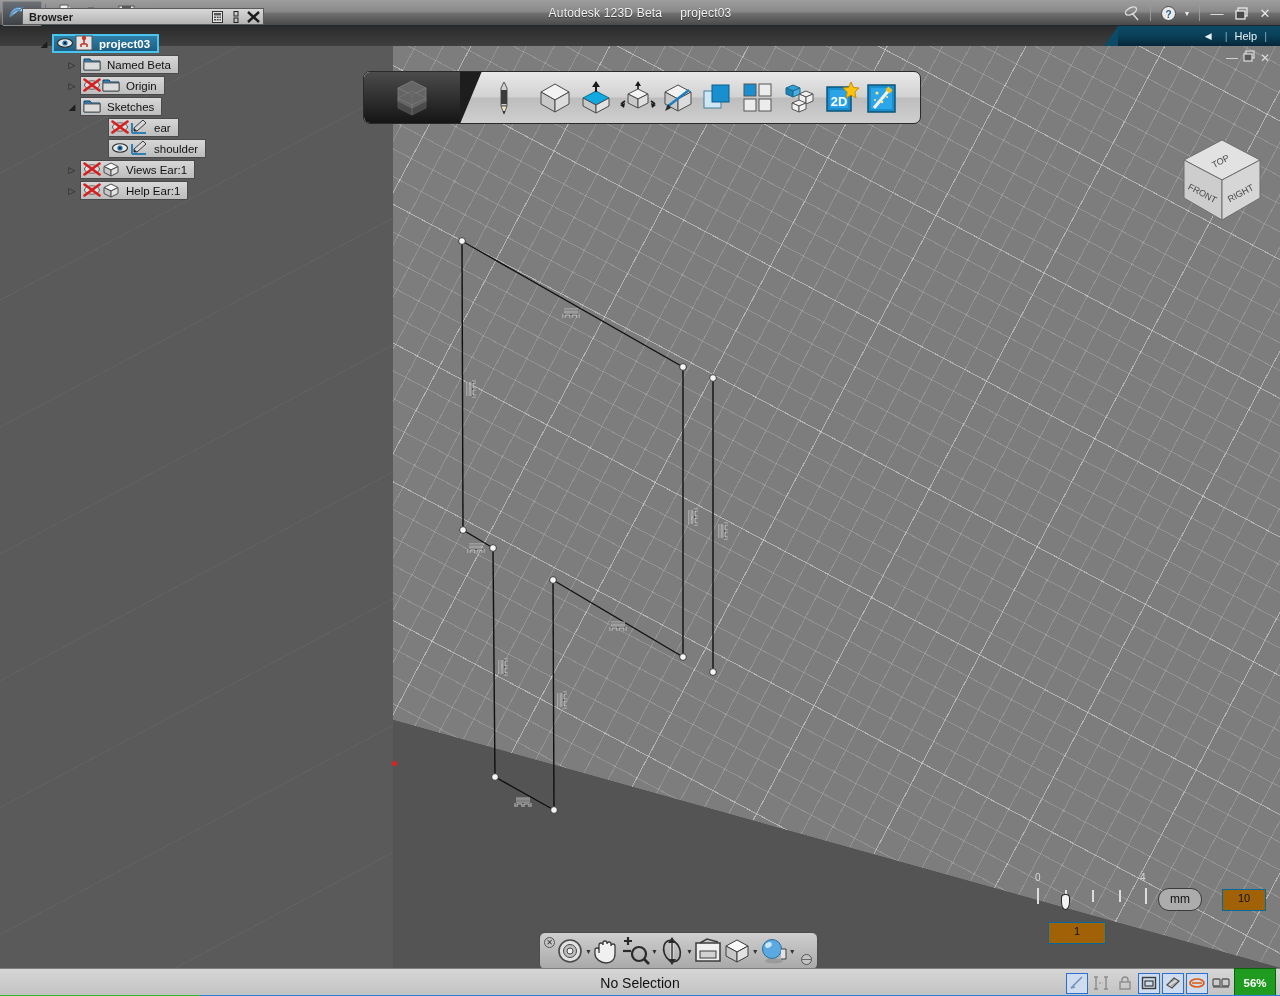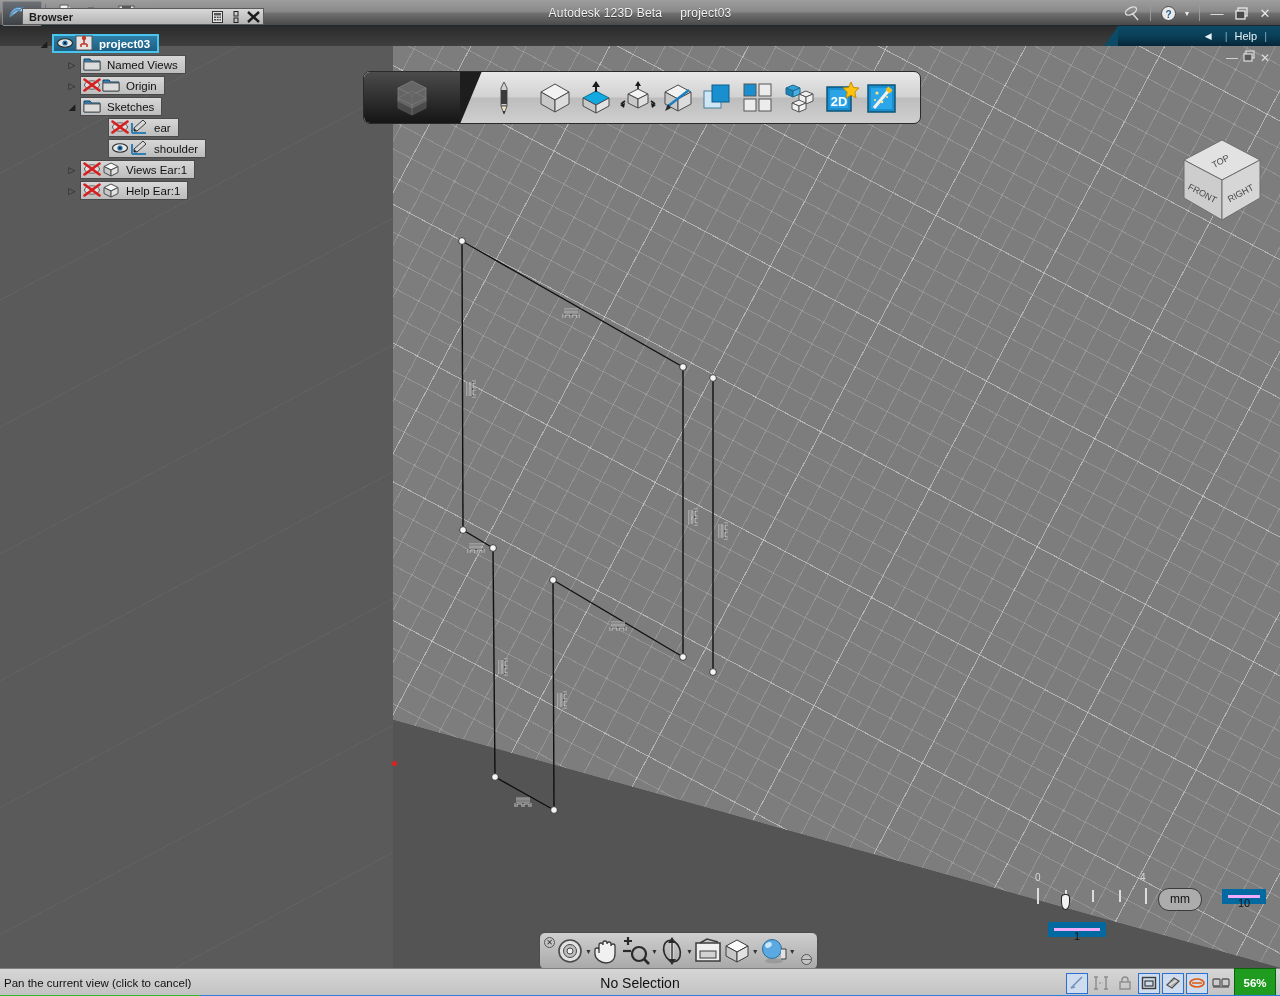--- a/index.html
+++ b/index.html
@@ -206,22 +206,22 @@
 
   
   .scalew { position: absolute; left: 1030px; top: 870px; width: 240px; height: 78px; }
   .scalew .tk-label { position: absolute; font-size: 10px; color: #d8d8d8; }
   .scalew .tick { position: absolute; width: 2px; background: #dcdcdc; }
   .scalew .handle {
     position: absolute; width: 9px; height: 16px;
     background: #f2f2f2; border: 1px solid #222; border-radius: 4px 4px 50% 50%;
   }
   .valbox {
-    position: absolute; background: #f0abfc; border: 6px solid #0369a1;
-    font-size: 11px; color: #111; text-align: center; line-height: 17px; height: 15px;
+    position: absolute; background: #a16207; border: 1px solid #0369a1;
+    font-size: 11px; color: #111; text-align: center; line-height: 17px; height: 22px;
   }
   .unitpill {
     position: absolute; background: #acacac; border: 1px solid #3b3b3b;
     border-radius: 11px; font-size: 12px; color: #111;
     text-align: center; line-height: 21px; height: 23px; width: 44px;
   }
 
   
   .navbar {
     position: absolute; left: 539px; top: 932px; width: 279px; height: 38px;
@@ -509,21 +509,21 @@
             <span class="txt">project03</span>
           </span>
         </div>
         <div class="node" style="padding-left: 42px;">
           <span class="twisty">▷</span>
           <span class="chip">
             <span class="ic"><svg width="18" height="16" viewBox="0 0 18 16">
                 <path d="M1 3h6l1.5 2H17v9H1z" fill="#2f7fb5" stroke="#14425f"></path>
                 <path d="M1 6h16v8H1z" fill="#dcdcdc" stroke="#5a5a5a"></path>
               </svg></span>
-            <span class="txt">Named Views</span>
+            <span class="txt">Named Beta</span>
           </span>
         </div>
         <div class="node" style="padding-left: 42px;">
           <span class="twisty">▷</span>
           <span class="chip">
             <span class="ic"><svg width="18" height="16" viewBox="0 0 18 16">
                 <ellipse cx="9" cy="8" rx="7.5" ry="4.2" fill="#e0e0e0" stroke="#4a4a4a" stroke-width="0.9"></ellipse>
                 <circle cx="9" cy="8" r="2.4" fill="#9a9a9a"></circle>
                 <path d="M1.5 2.5 L16.5 13.5 M16.5 2.5 L1.5 13.5" stroke="#d81f1f" stroke-width="2.6" stroke-linecap="round"></path>
               </svg></span>
@@ -795,21 +795,20 @@
           <ellipse cx="8.5" cy="8" rx="3.5" ry="2.6" fill="#cbe8fa" transform="rotate(-28 8.5 8)"></ellipse>
           <path d="M21 12 h5 v10 h-5" fill="#e2e2e2" stroke="#3c3c3c"></path>
           <ellipse cx="14" cy="24" rx="9" ry="2.4" fill="#888" opacity="0.55"></ellipse>
         </svg>
       <span class="nav-caret">▼</span>
     </div>
     <div class="nav-min">—</div>
   </div>
 
   <div class="statusbar">
-    <div class="status-left">Pan the current view (click to cancel)</div>
     <div class="status-mid">No Selection</div>
     <div class="status-right">
       <span class="sb-btn act">
         <svg width="16" height="16" viewBox="0 0 16 16">
             <path d="M2 13 L13 2" stroke="#6f93bb" stroke-width="1.6"></path>
             <path d="M2 13 L6 12" stroke="#6f93bb" stroke-width="1.6"></path>
           </svg>
       </span>
       <span class="sb-btn">
         <svg width="16" height="16" viewBox="0 0 16 16">

